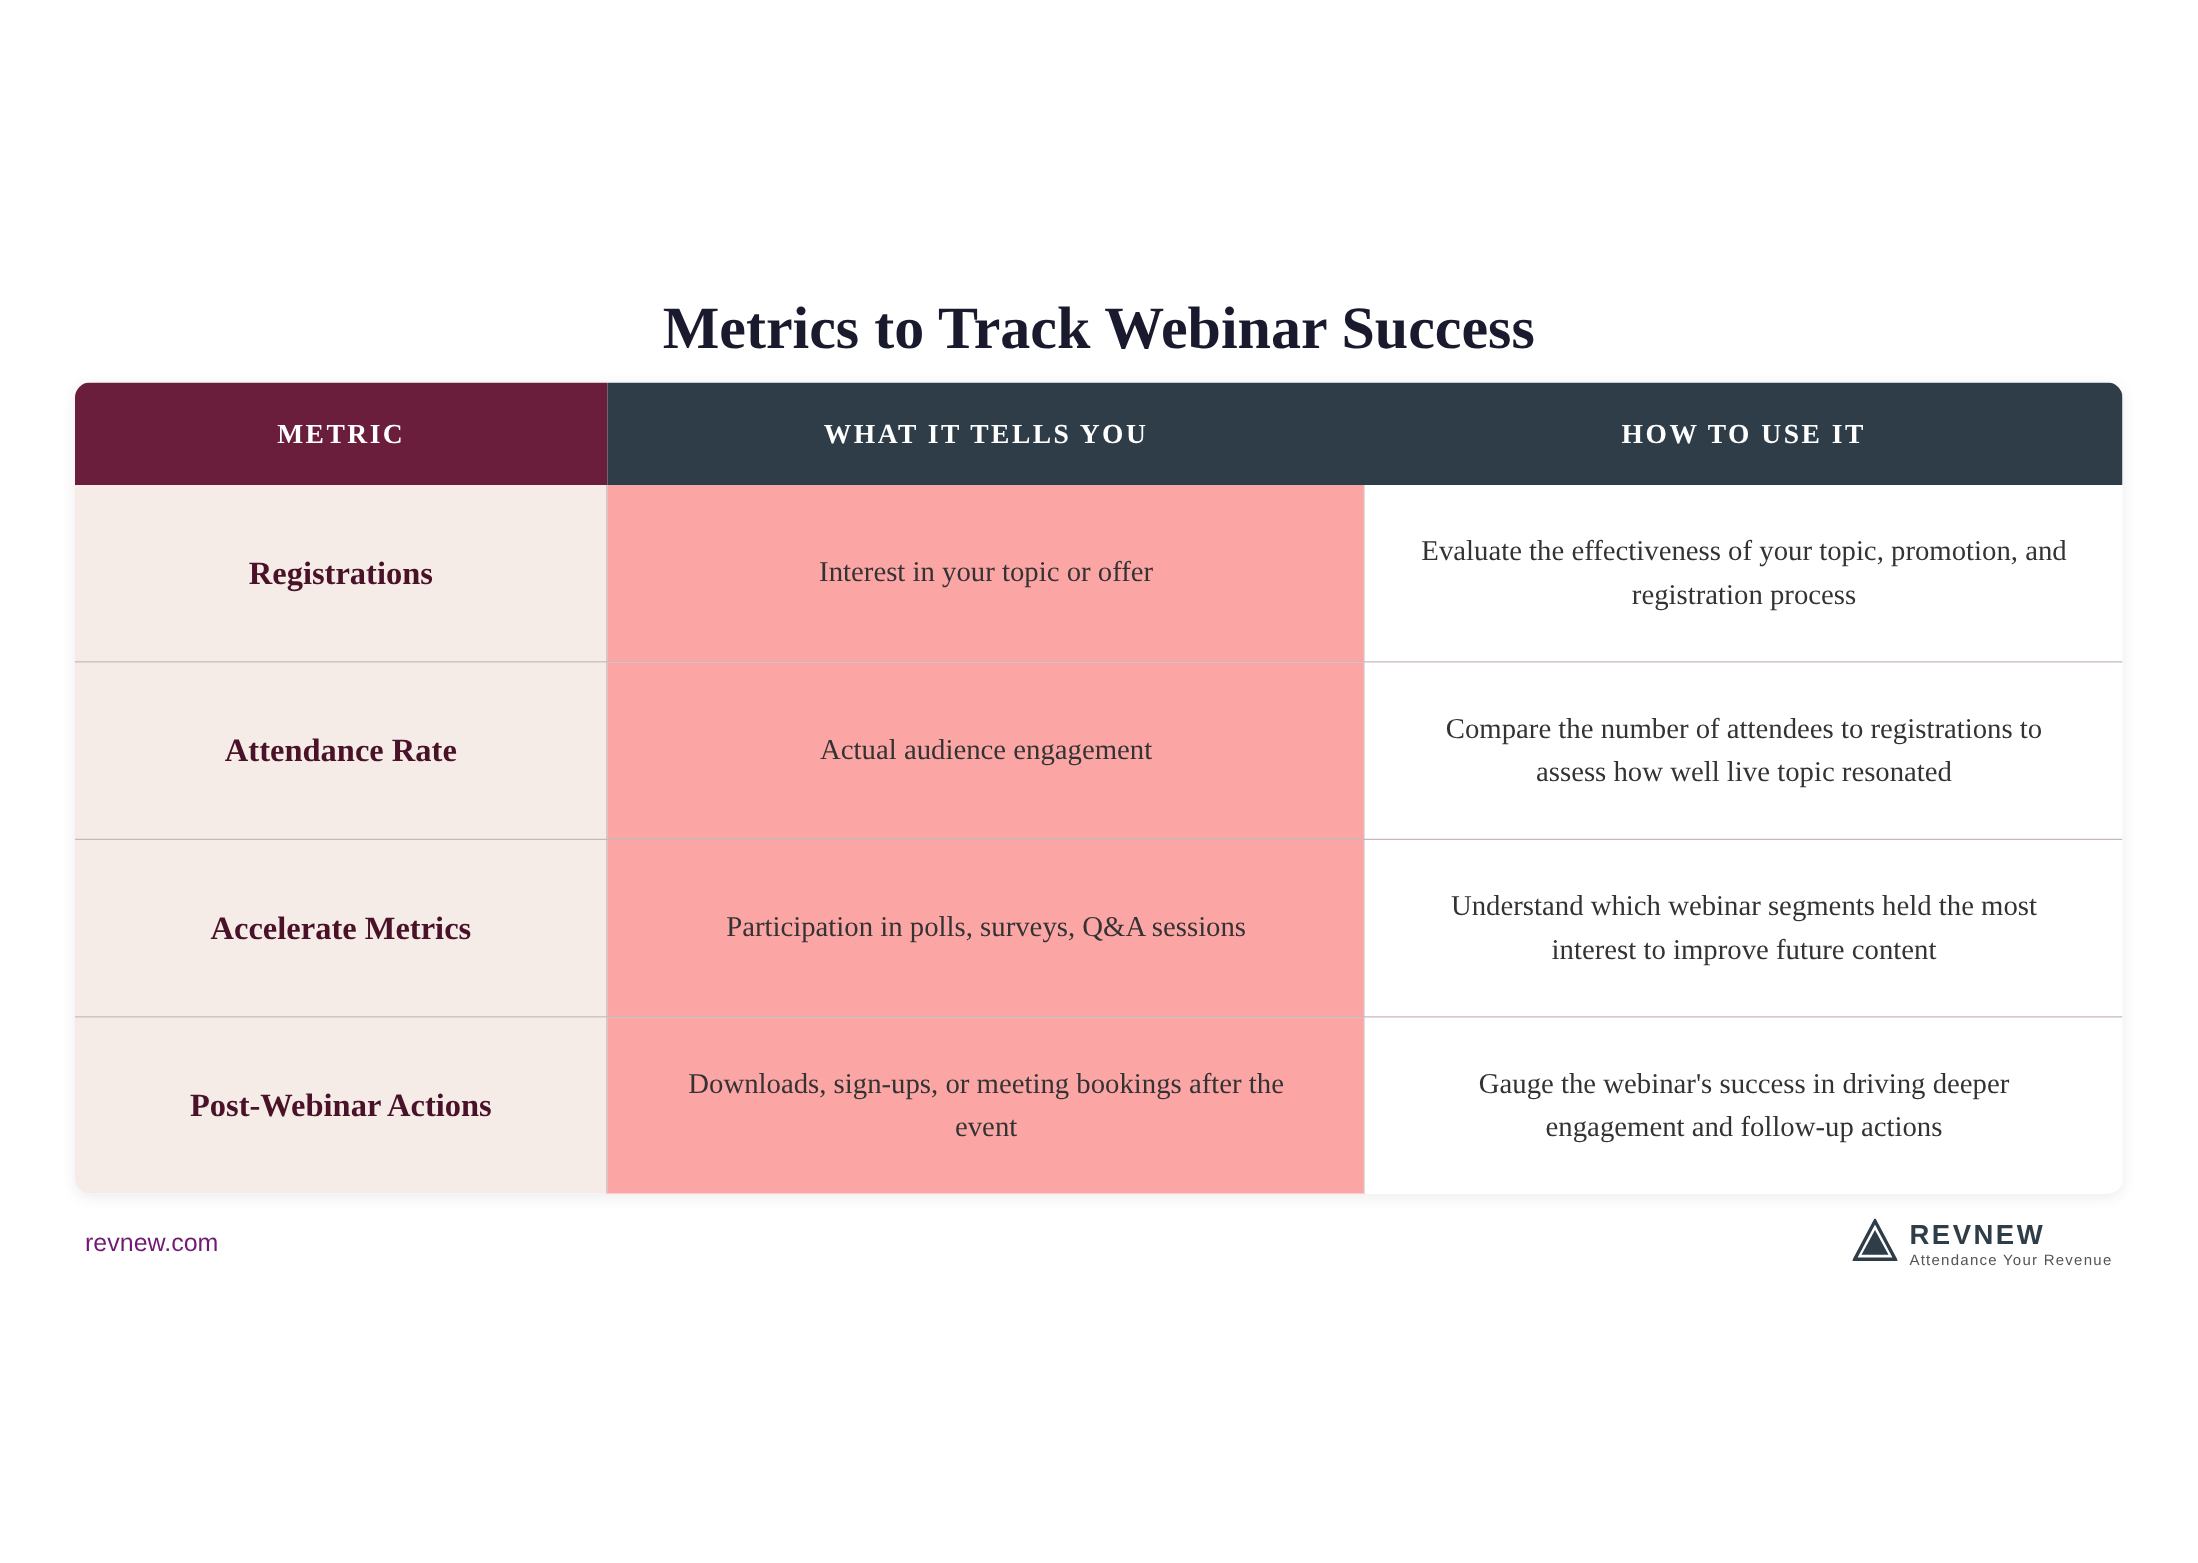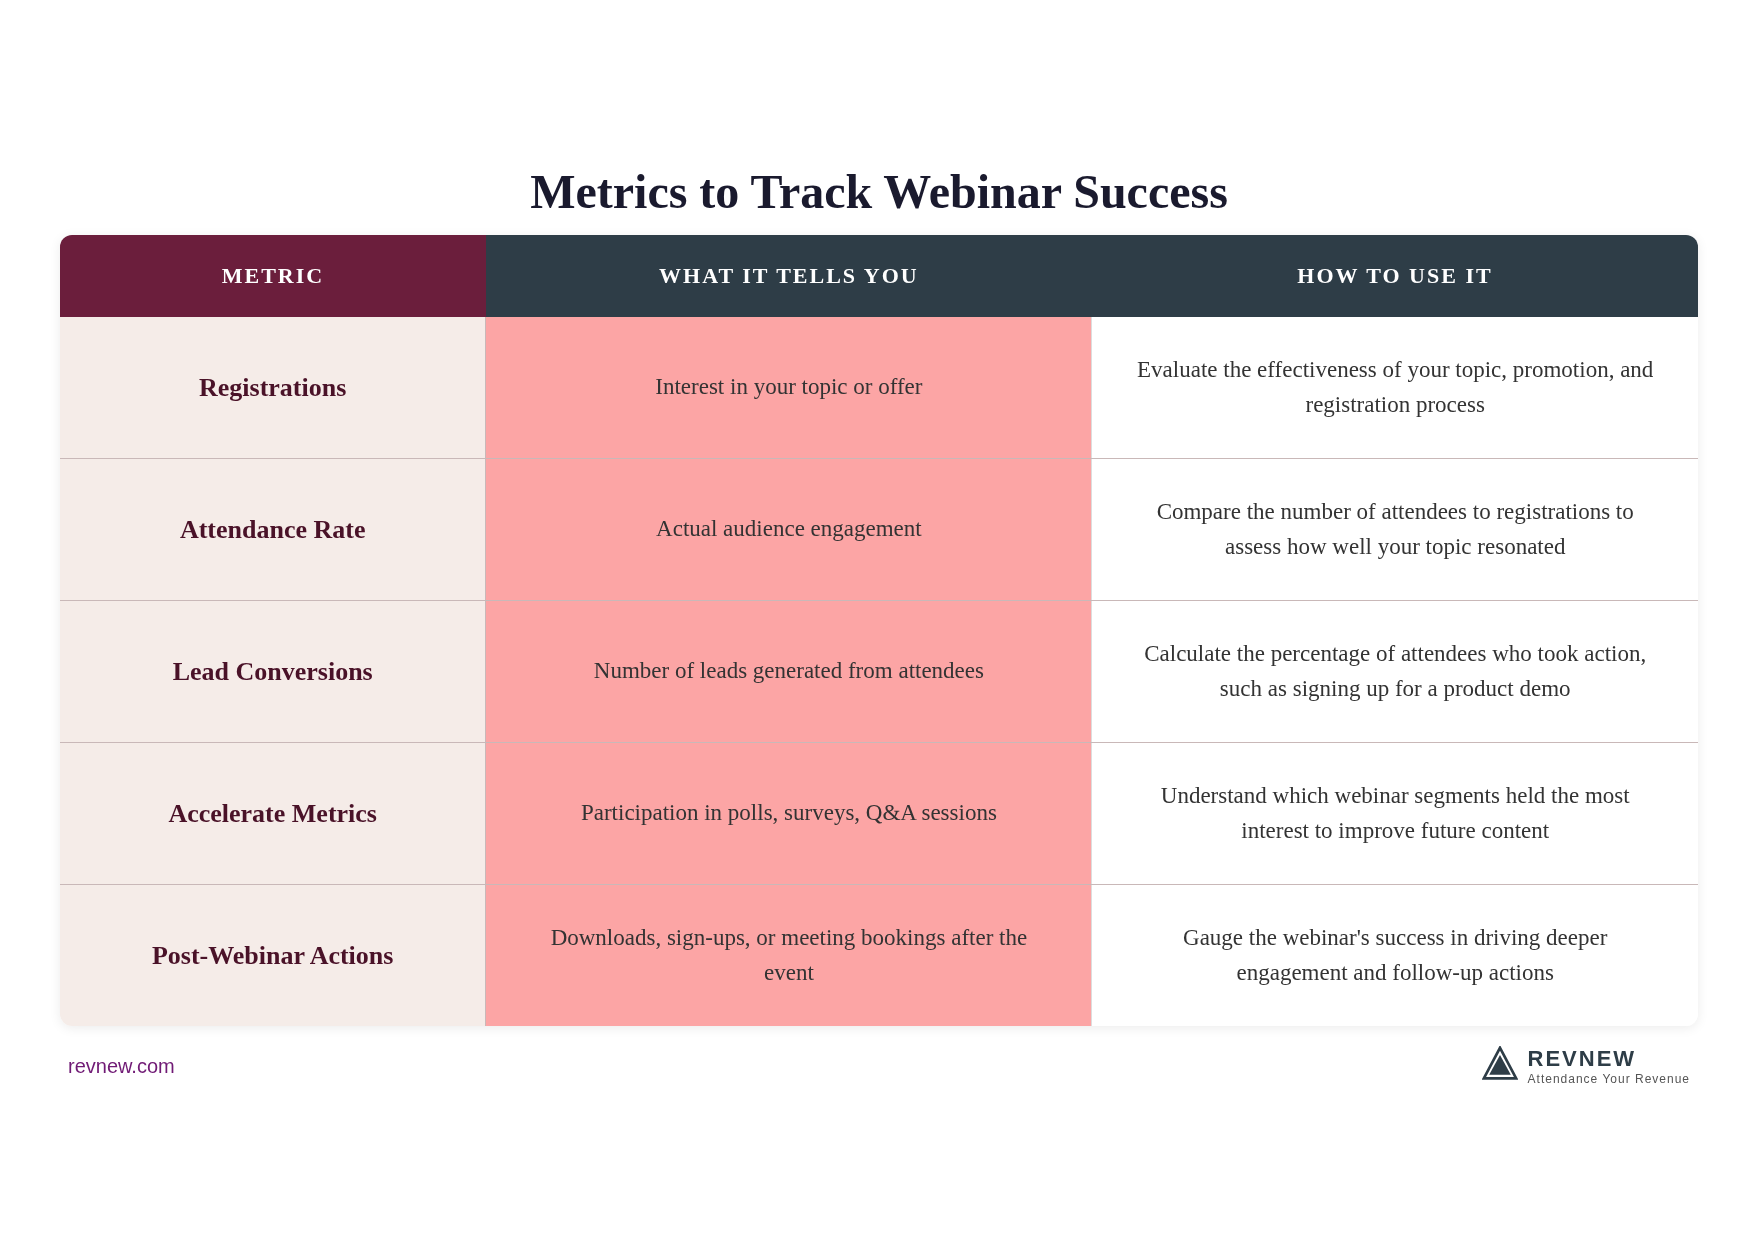--- a/index.html
+++ b/index.html
@@ -155,26 +155,21 @@
   </thead>
   <tbody id="table-body">
   <tr>
         <td>Registrations</td>
         <td>Interest in your topic or offer</td>
         <td>Evaluate the effectiveness of your topic, promotion, and registration process</td>
       </tr>
       <tr>
         <td>Attendance Rate</td>
         <td>Actual audience engagement</td>
-        <td>Compare the number of attendees to registrations to assess how well your topic resonated</td>
-      </tr>
-      <tr>
-        <td>Lead Conversions</td>
-        <td>Number of leads generated from attendees</td>
-        <td>Calculate the percentage of attendees who took action, such as signing up for a product demo</td>
+        <td>Compare the number of attendees to registrations to assess how well live topic resonated</td>
       </tr>
       <tr>
         <td>Accelerate Metrics</td>
         <td>Participation in polls, surveys, Q&amp;A sessions</td>
         <td>Understand which webinar segments held the most interest to improve future content</td>
       </tr>
       <tr>
         <td>Post-Webinar Actions</td>
         <td>Downloads, sign-ups, or meeting bookings after the event</td>
         <td>Gauge the webinar's success in driving deeper engagement and follow-up actions</td>

